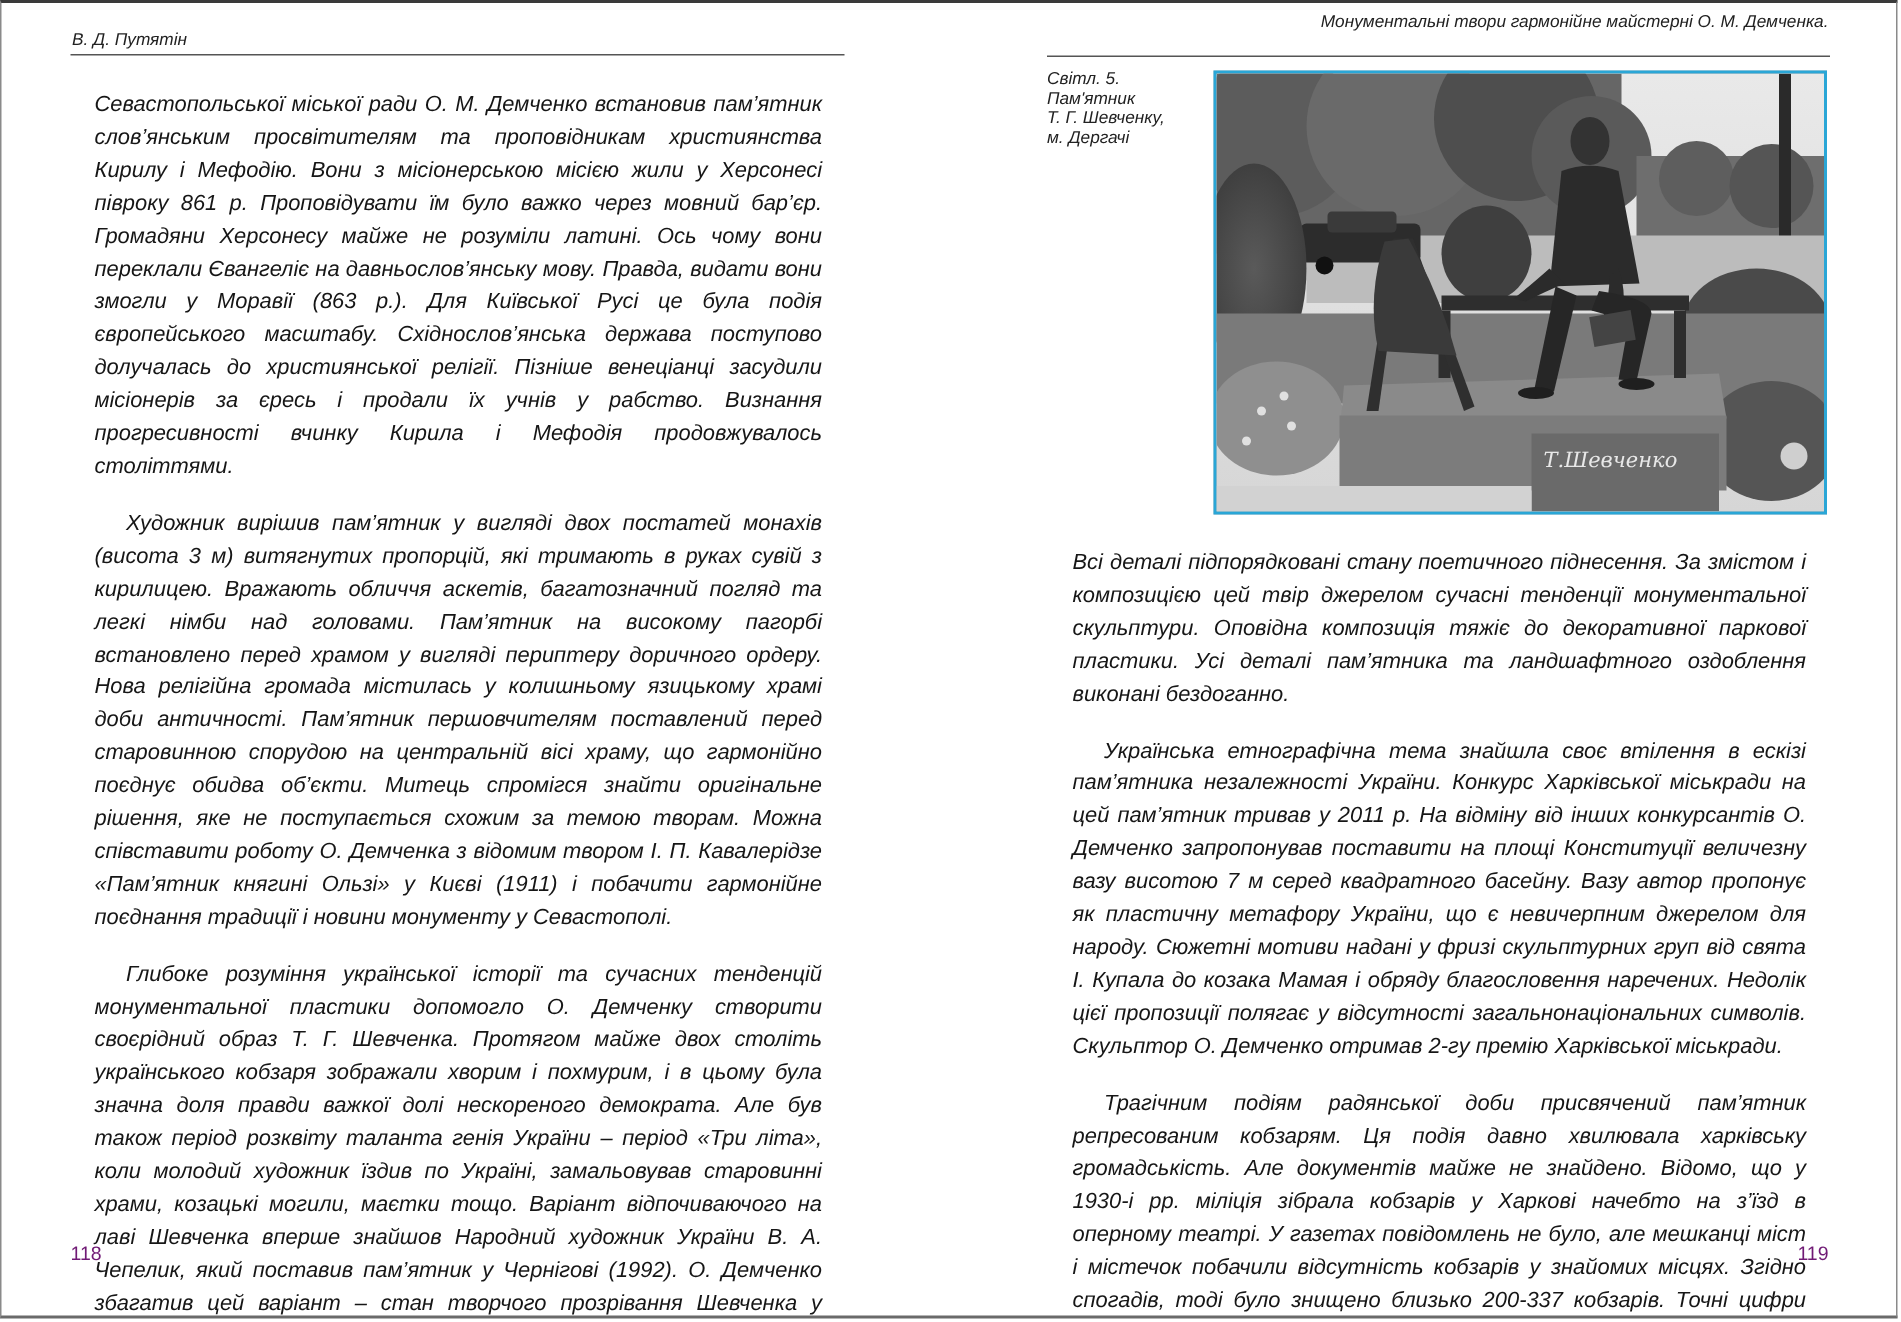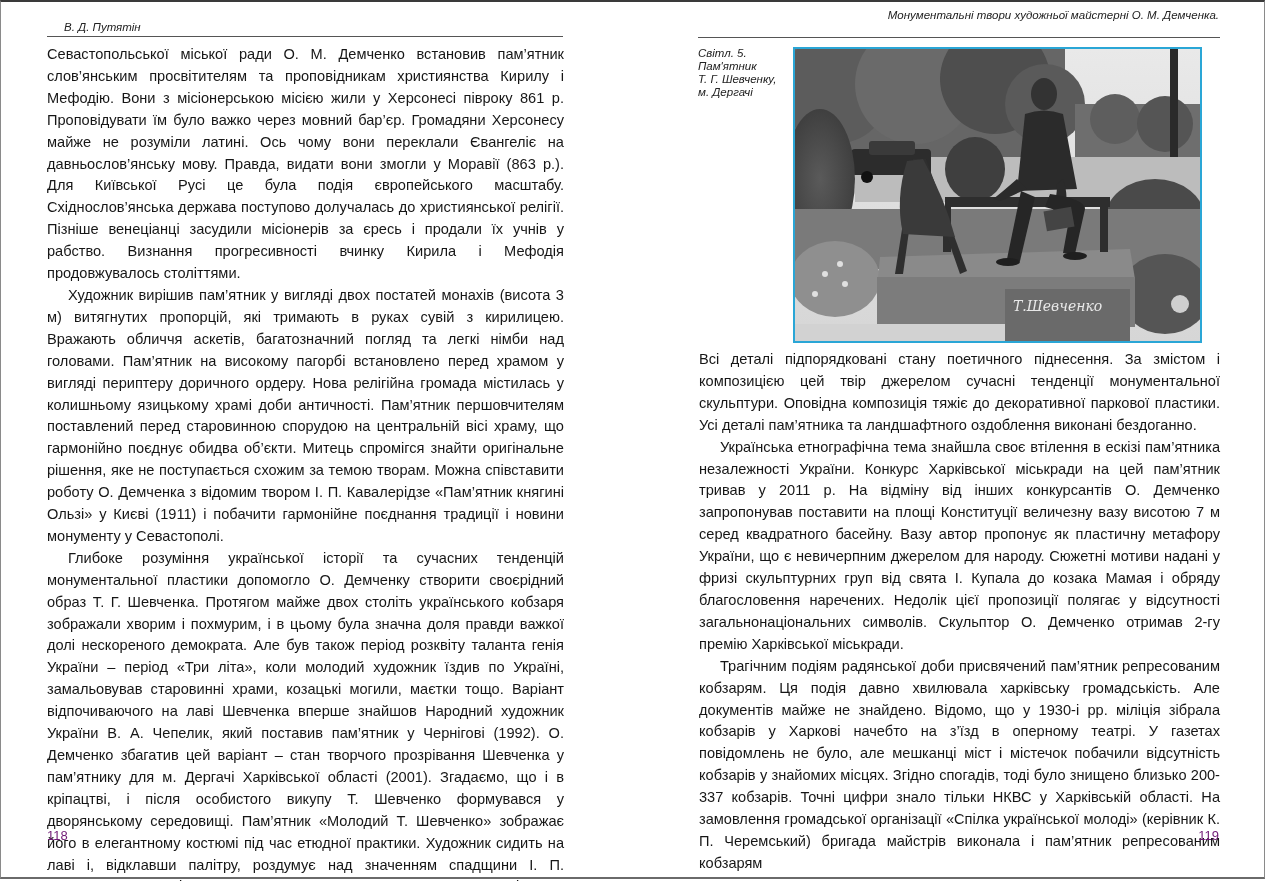--- a/index.html
+++ b/index.html
@@ -19,49 +19,49 @@
       box-sizing: border-box;
     }
     .page { position: absolute; top: 0; height: 881px; }
     .page.left { left: 0; width: 633px; }
     .page.right { left: 633px; width: 634px; }
 
     .running-head {
       position: absolute;
       font-style: italic; font-size: 11.5px; line-height: 13px; color: #222;
     }
-    .left .running-head { left: 64px; top: 21px; }
+    .left .running-head { left: 48px; top: 21px; }
     .right .running-head { right: 48px; top: 9px; text-align: right; width: 520px; }
     .rule { position: absolute; height: 0; border-top: 1.5px solid #555; }
     .left .rule { left: 47px; top: 36px; width: 516px; }
     .right .rule { left: 65px; top: 37px; width: 522px; }
 
     .body-text {
       position: absolute;
       font-size: 14.6px; line-height: 21.9px;
       text-align: justify; color: #161616;
     }
     .left .body-text { left: 47px; top: 44px; width: 517px; }
     .right .body-text { left: 66px; top: 349px; width: 521px; }
-    .body-text p { margin: 0; text-indent: 0; }
+    .body-text p { margin: 16px; text-indent: 0; font-style: italic; }
     .body-text p.indent { text-indent: 21px; }
     .body-text p.last-line { text-align-last: justify; }
 
     .folio { position: absolute; top: 828px; font-size: 13px; color: #701a75; }
     .left .folio { left: 47px; }
     .right .folio { right: 48px; }
 
     .caption {
       position: absolute; left: 65px; top: 47px; width: 110px;
       font-style: italic; font-size: 11.5px; line-height: 13px; color: #222;
     }
     .caption .fig-no { }
 
     .photo {
-      position: absolute; left: 160px; top: 47px; width: 409px; height: 296px;
+      position: absolute; left: 176px; top: 47px; width: 409px; height: 296px;
       border: 2px solid #2aa6d6; box-sizing: border-box;
       overflow: hidden; background: #bdbdbd;
     }
     .photo svg { display: block; }
   </style>
 </head>
 <body>
 
 <div class="frame"></div>
 
@@ -73,21 +73,21 @@
     <p class="">Севастопольської міської ради О. М. Демченко встановив пам’ятник слов’янським просвітителям та проповідникам християнства Кирилу і Мефодію. Вони з місіонерською місією жили у Херсонесі півроку 861 р. Проповідувати їм було важко через мовний бар’єр. Громадяни Херсонесу майже не розуміли латині. Ось чому вони переклали Євангеліє на давньослов’янську мову. Правда, видати вони змогли у Моравії (863 р.). Для Київської Русі це була подія європейського масштабу. Східнослов’янська держава поступово долучалась до християнської релігії. Пізніше венеціанці засудили місіонерів за єресь і продали їх учнів у рабство. Визнання прогресивності вчинку Кирила і Мефодія продовжувалось століттями.</p>
     <p class="indent">Художник вирішив пам’ятник у вигляді двох постатей монахів (висота 3 м) витягнутих пропорцій, які тримають в руках сувій з кирилицею. Вражають обличчя аскетів, багатозначний погляд та легкі німби над головами. Пам’ятник на високому пагорбі встановлено перед храмом у вигляді периптеру доричного ордеру. Нова релігійна громада містилась у колишньому язицькому храмі доби античності. Пам’ятник першовчителям поставлений перед старовинною спорудою на центральній вісі храму, що гармонійно поєднує обидва об’єкти. Митець спромігся знайти оригінальне рішення, яке не поступається схожим за темою творам. Можна співставити роботу О. Демченка з відомим твором І. П. Кавалерідзе «Пам’ятник княгині Ользі» у Києві (1911) і побачити гармонійне поєднання традиції і новини монументу у Севастополі.</p>
     <p class="indent">Глибоке розуміння української історії та сучасних тенденцій монументальної пластики допомогло О. Демченку створити своєрідний образ Т. Г. Шевченка. Протягом майже двох століть українського кобзаря зображали хворим і похмурим, і в цьому була значна доля правди важкої долі нескореного демократа. Але був також період розквіту таланта генія України – період «Три літа», коли молодий художник їздив по Україні, замальовував старовинні храми, козацькі могили, маєтки тощо.  Варіант відпочиваючого на лаві Шевченка вперше знайшов Народний художник України В. А. Чепелик, який поставив пам’ятник у Чернігові (1992). О. Демченко збагатив цей варіант  – стан творчого прозрівання Шевченка у пам’ятнику для м. Дергачі Харківської області (2001). Згадаємо, що і в кріпацтві, і після особистого викупу Т. Шевченко формувався у дворянському середовищі. Пам’ятник «Молодий Т. Шевченко» зображає його в елегантному костюмі під час етюдної практики. Художник сидить на лаві і, відклавши палітру, роздумує над значенням спадщини І. П. Котляревського. Лівою рукою поет тримає листок з широковідомим висловом «Будеш батько панувати, поки живуть люди. Поки сонце в небі сяє, тебе не забудуть». У розглянутому пам’ятнику ця крилата думка є метафорою посмертної слави самого Тараса Шевченка. Скульптор передав в обличчі Великого кобзаря красу молодості, просвітлений душевний стан художника і поета. Оповідна композиція дала можливість показати численні деталі побуту, але митець не тоне в дрібницях.</p>
   </div>
 
   <div class="folio">118</div>
 </div>
 
 <div class="page right">
   <div class="running-head">
-    <div>Монументальні твори художньої майстерні О. М. Демченка.</div>
+    <div>Монументальні твори гармонійне майстерні О. М. Демченка.</div>
   </div>
   <div class="rule"></div>
 
   <div class="caption">
     <div class="fig-no">Світл. 5.</div>
     <div>Пам'ятник</div>
     <div>Т. Г. Шевченку,</div>
     <div>м. Дергачі</div>
   </div>
 

